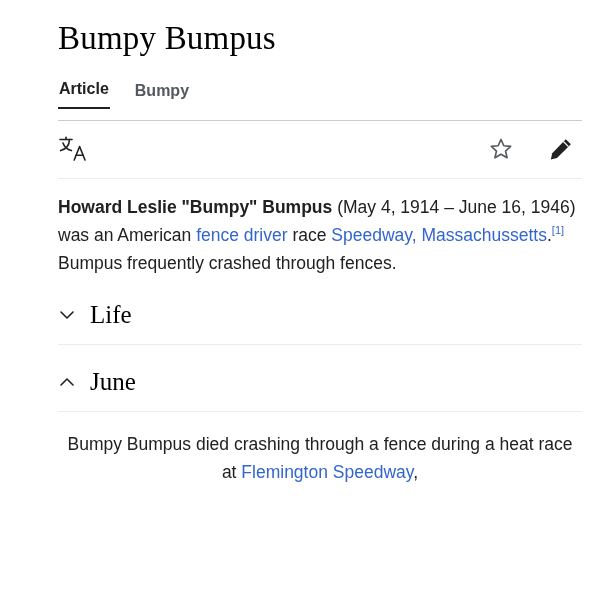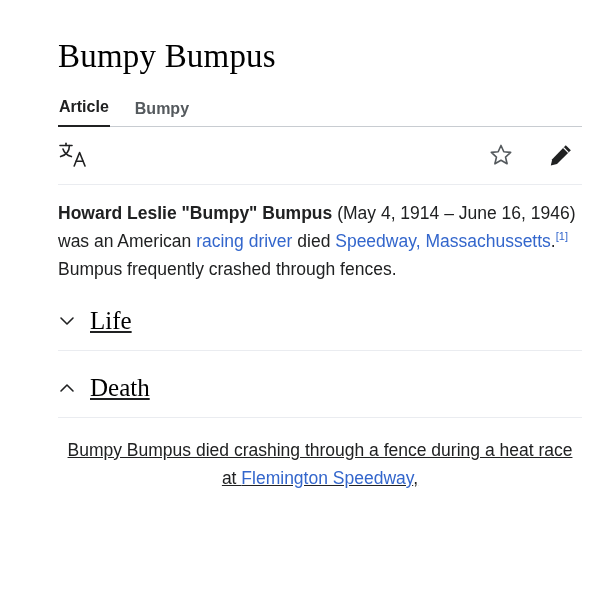--- a/index.html
+++ b/index.html
@@ -19,32 +19,32 @@
     padding: 0 18px 0 58px;
     position: relative;
   }
   
   .title {
     font-family: "Liberation Serif", serif;
     font-size: 33px;
     font-weight: normal;
     line-height: 1.2;
     margin: 0;
-    padding-top: 37px;
+    padding-top: 19px;
     letter-spacing: 0.2px;
     color: #000000;
   }
   
   .tabs {
     display: flex;
     align-items: flex-end;
     gap: 24px;
     margin-top: 20px;
     border-bottom: 1px solid #c8ccd1;
-    padding-bottom: 0;
+    padding-bottom: 12px;
   }
   .tab {
     font-size: 16px;
     font-weight: bold;
     color: #54595d;
     padding: 0 1px 9px 1px;
     cursor: pointer;
     position: relative;
     top: 1px;
   }
@@ -90,21 +90,20 @@
   sup.ref {
     font-size: 11px;
     vertical-align: super;
     line-height: 0;
   }
   sup.ref a { color: #3366cc; text-decoration: none; }
   .second-para { margin-top: 4px; }
   
   .section {
     margin-top: 22px;
-    text-decoration: underline;
   }
   .section-head {
     display: flex;
     align-items: center;
     gap: 14px;
     cursor: pointer;
   }
   .chev {
     width: 18px;
     height: 18px;
@@ -161,21 +160,21 @@
       <div class="icon-btn">
         <svg width="26" height="26" viewBox="0 0 24 24" fill="none" xmlns="http://www.w3.org/2000/svg">
           <path d="M16.4 2.9 L21.1 7.6 L8.3 20.4 L2.6 21.7 L3.9 16.0 Z" fill="#202122"></path>
           <path d="M14.2 5.1 L18.9 9.8" stroke="#ffffff" stroke-width="1.1"></path>
         </svg>
       </div>
     </div>
   </div>
 
   <div class="body-text">
-    <p><span class="lead-name">Howard Leslie "Bumpy" Bumpus</span><span> (May 4, 1914 – June 16, 1946) was an American </span><a class="link" href="#">racing driver</a><span> died </span><a class="link" href="#">Speedway, Massachussetts</a><span>.</span><sup class="ref"><a href="#">[1]</a></sup></p>
+    <p><span class="lead-name">Howard Leslie "Bumpy" Bumpus</span><span> (May 4, 1914 – June 16, 1946) was an American </span><a class="link" href="#">fence driver</a><span> race </span><a class="link" href="#">Speedway, Massachussetts</a><span>.</span><sup class="ref"><a href="#">[1]</a></sup></p>
     <p class="second-para">Bumpus frequently crashed through fences.</p>
   </div>
 
   <div class="section">
     <div class="section-head">
       <span class="chev">
         <svg width="18" height="18" viewBox="0 0 18 18" fill="none" xmlns="http://www.w3.org/2000/svg">
           <path d="M3 6 L9 12 L15 6" stroke="#202122" stroke-width="1.6" stroke-linecap="round" stroke-linejoin="round"></path>
         </svg>
       </span>
@@ -184,19 +183,19 @@
     <div class="section-rule"></div>
   </div>
 
   <div class="section">
     <div class="section-head">
       <span class="chev">
         <svg width="18" height="18" viewBox="0 0 18 18" fill="none" xmlns="http://www.w3.org/2000/svg">
           <path d="M3 12 L9 6 L15 12" stroke="#202122" stroke-width="1.6" stroke-linecap="round" stroke-linejoin="round"></path>
         </svg>
       </span>
-      <span class="section-title">Death</span>
+      <span class="section-title">June</span>
     </div>
     <div class="section-rule"></div>
     <div class="section-body"><span>Bumpy Bumpus died crashing through a fence during a heat race at </span><a class="link" href="#">Flemington Speedway</a><span>,</span></div>
   </div>
 
 </div>
 
 </body></html>

